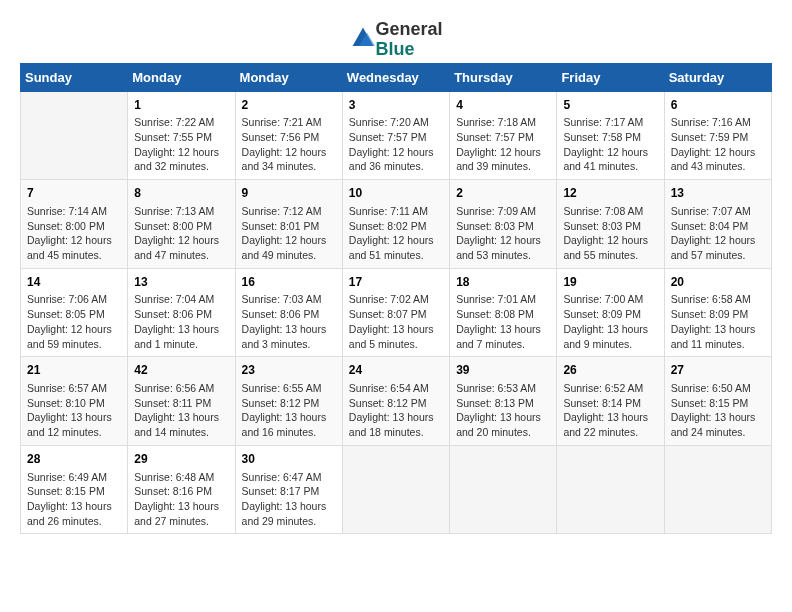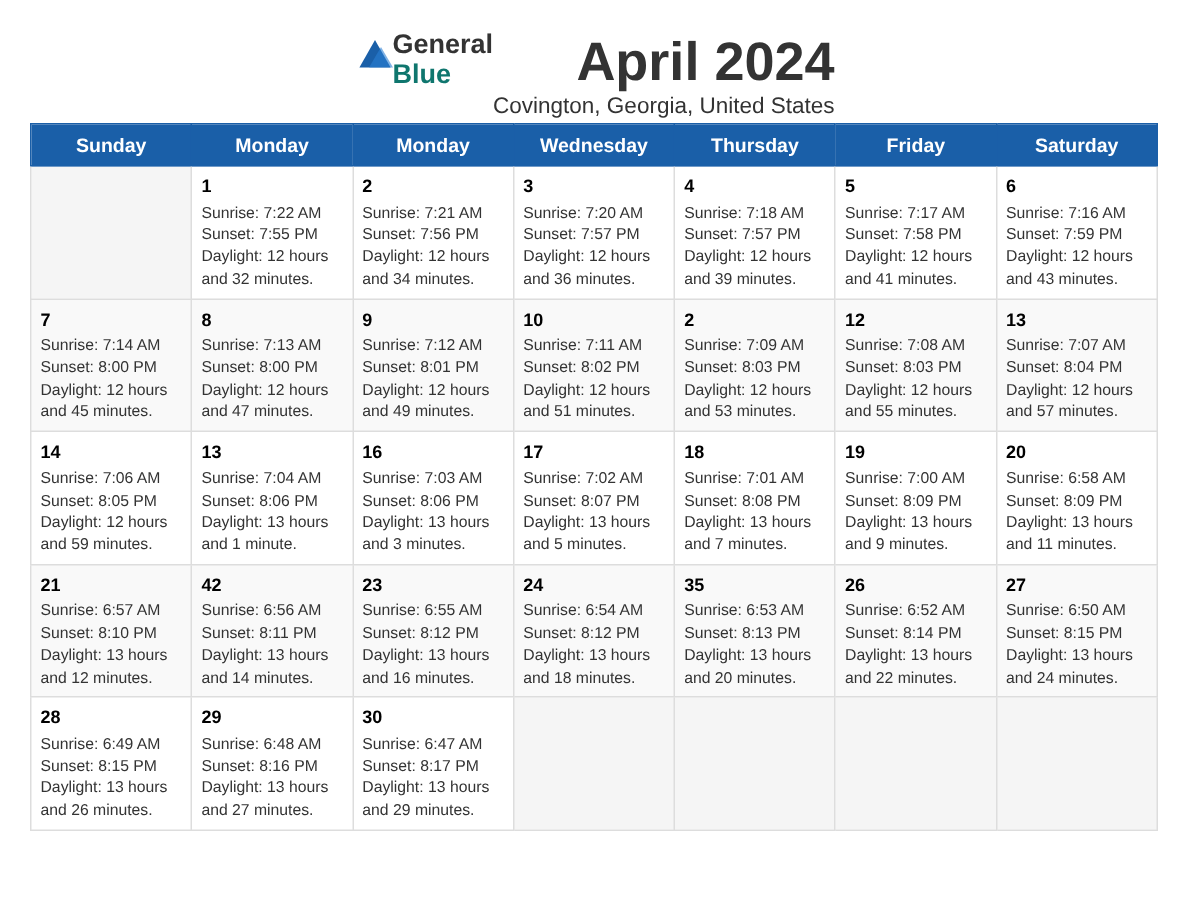--- a/index.html
+++ b/index.html
@@ -48,21 +48,21 @@
       width: 100%;
       border-collapse: collapse;
       border: 1px solid #ccc;
     }
     .calendar th {
       background-color: #1a5fa8;
       color: #fff;
       padding: 6px 4px;
       font-size: 13px;
       font-weight: bold;
-      text-align: center;
+      text-align: left;
       border: 1px solid #1a5fa8;
     }
     .calendar td {
       vertical-align: top;
       padding: 5px 6px;
       border: 1px solid #ddd;
       font-size: 11px;
       line-height: 1.4;
       width: calc(100% / 7);
       min-height: 80px;
@@ -94,24 +94,20 @@
       <svg class="logo-icon" viewBox="0 0 30 30">
         <polygon points="15,2 28,25 2,25" fill="#1a5fa8"></polygon>
         <polygon points="20,8 30,25 10,25" fill="#2a7fd4" opacity="0.6"></polygon>
       </svg>
     </div>
     <div class="logo-text">
       <span class="logo-general">General</span><br>
       <span class="logo-blue">Blue</span>
     </div>
   </div>
-  <div class="title-area">
-    <div class="month-title">April 2024</div>
-    <div class="location">Covington, Georgia, United States</div>
-  </div>
 </div>
 
 <table class="calendar">
   <thead>
     <tr id="dow-row">
         <th>Sunday</th>
         <th>Monday</th>
         <th>Monday</th>
         <th>Wednesday</th>
         <th>Thursday</th>
@@ -218,21 +214,21 @@
         </td>
         <td>
           <span class="day-num">23</span>
           <div class="day-info">Sunrise: 6:55 AM<br>Sunset: 8:12 PM<br>Daylight: 13 hours<br>and 16 minutes.</div>
         </td>
         <td>
           <span class="day-num">24</span>
           <div class="day-info">Sunrise: 6:54 AM<br>Sunset: 8:12 PM<br>Daylight: 13 hours<br>and 18 minutes.</div>
         </td>
         <td>
-          <span class="day-num">35</span>
+          <span class="day-num">39</span>
           <div class="day-info">Sunrise: 6:53 AM<br>Sunset: 8:13 PM<br>Daylight: 13 hours<br>and 20 minutes.</div>
         </td>
         <td>
           <span class="day-num">26</span>
           <div class="day-info">Sunrise: 6:52 AM<br>Sunset: 8:14 PM<br>Daylight: 13 hours<br>and 22 minutes.</div>
         </td>
         <td>
           <span class="day-num">27</span>
           <div class="day-info">Sunrise: 6:50 AM<br>Sunset: 8:15 PM<br>Daylight: 13 hours<br>and 24 minutes.</div>
         </td>

